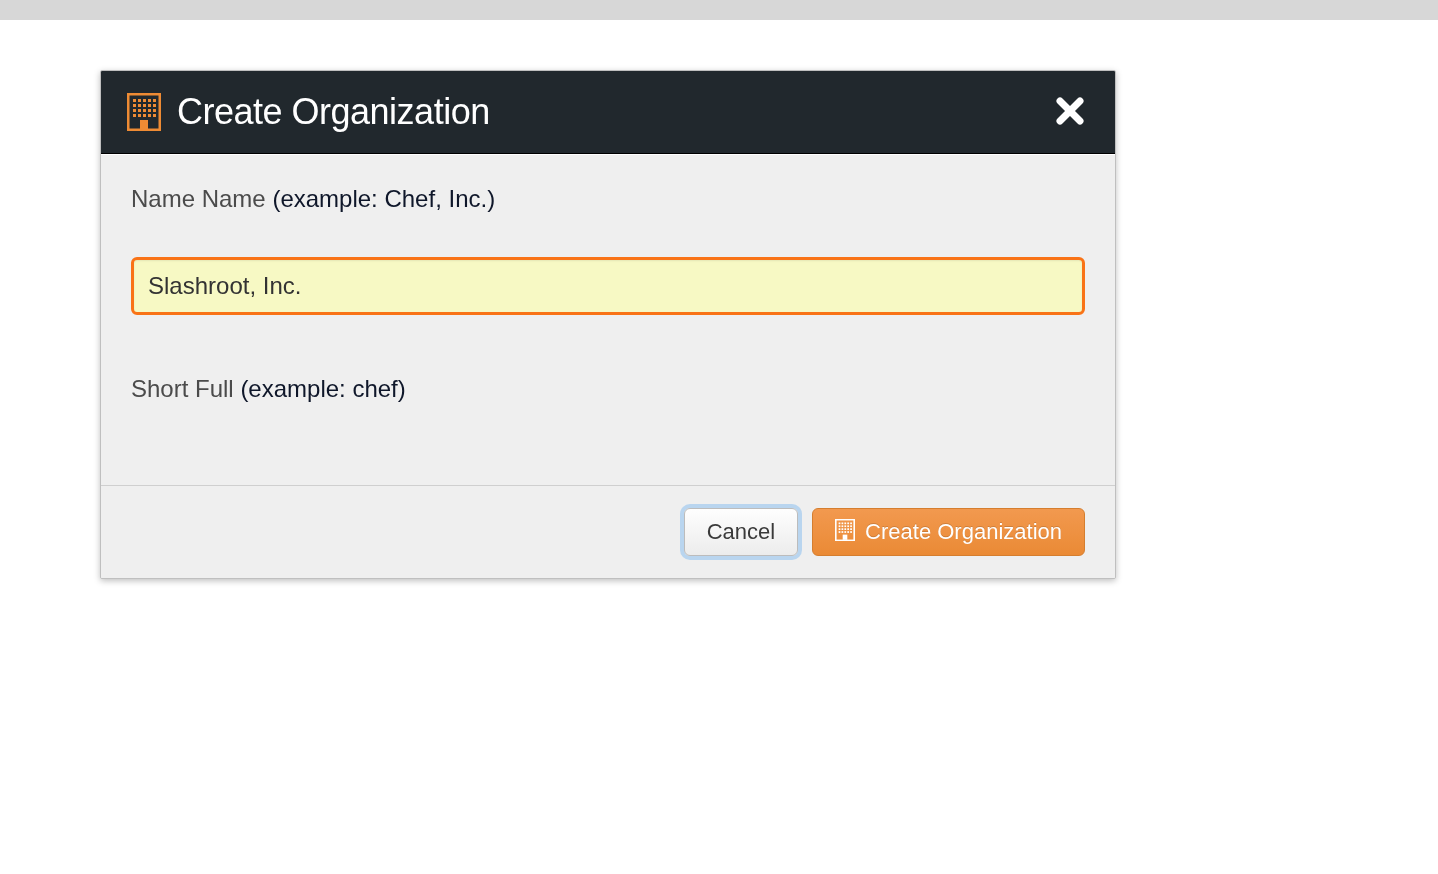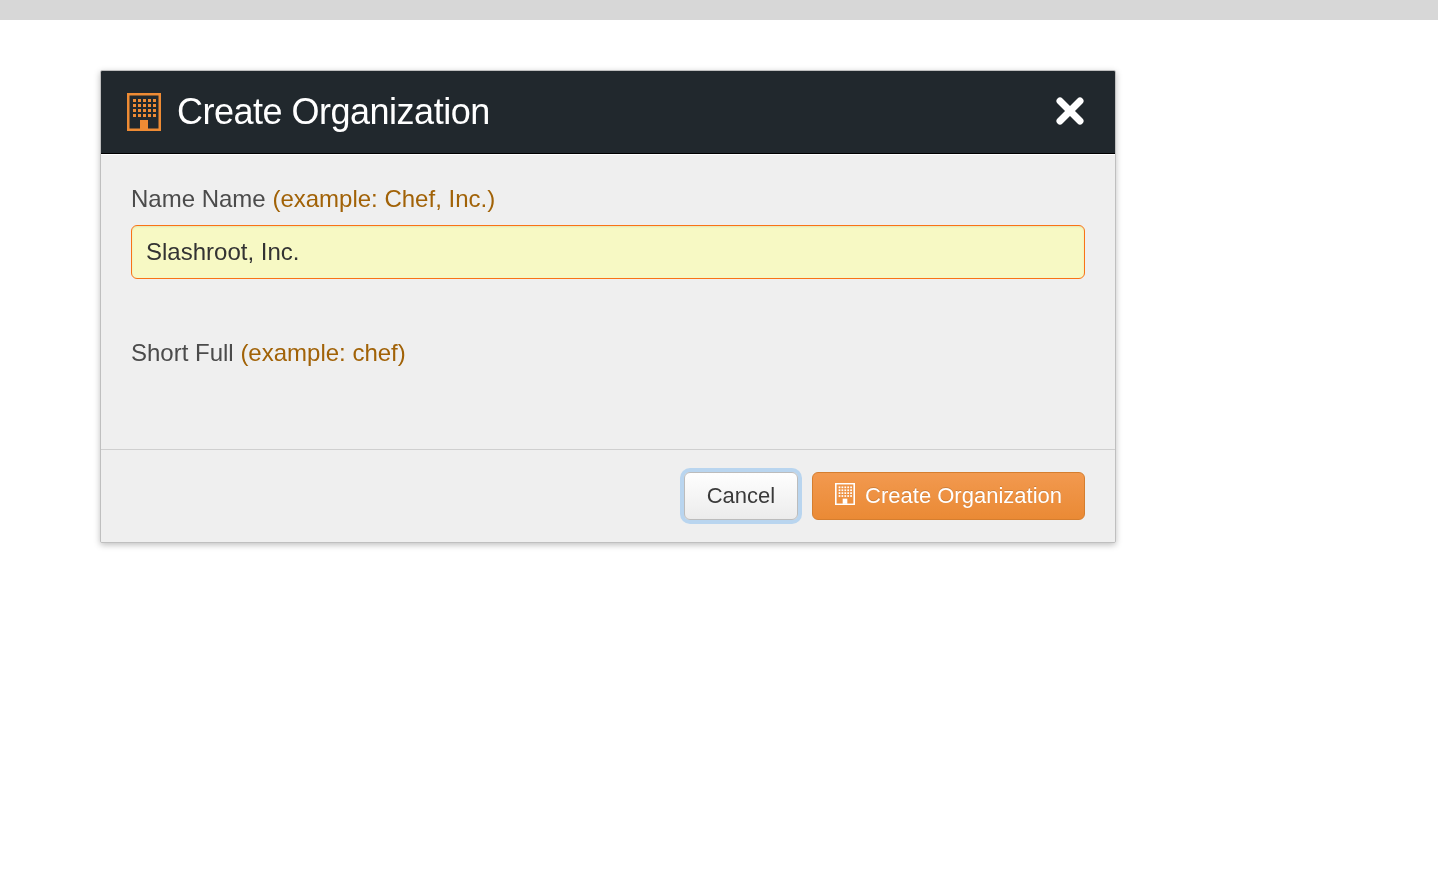--- a/index.html
+++ b/index.html
@@ -56,33 +56,34 @@
   .field {
     margin-bottom: 60px;
   }
   .field:last-child { margin-bottom: 0; }
   .label-row {
     font-size: 24px;
     color: #4b4b4b;
     margin-bottom: 12px;
   }
   .label-hint {
-    color: #a16207;
+    color: #0f172a;
     font-weight: 400;
   }
   .text-input {
     width: 100%;
     font-size: 24px;
     padding: 12px 14px;
-    border: 1px solid #f97316;
+    border: 3px solid #f97316;
     border-radius: 6px;
     background: #ffffff;
     color: #333333;
     font-family: inherit;
     box-shadow: inset 0 1px 2px rgba(0,0,0,0.08);
+    margin-top: 32px;
   }
   .text-input.highlight {
     background: #f7f9c4;
   }
   .modal-footer {
     border-top: 1px solid #cfcfcf;
     padding: 22px 30px;
     display: flex;
     justify-content: flex-end;
     gap: 14px;

